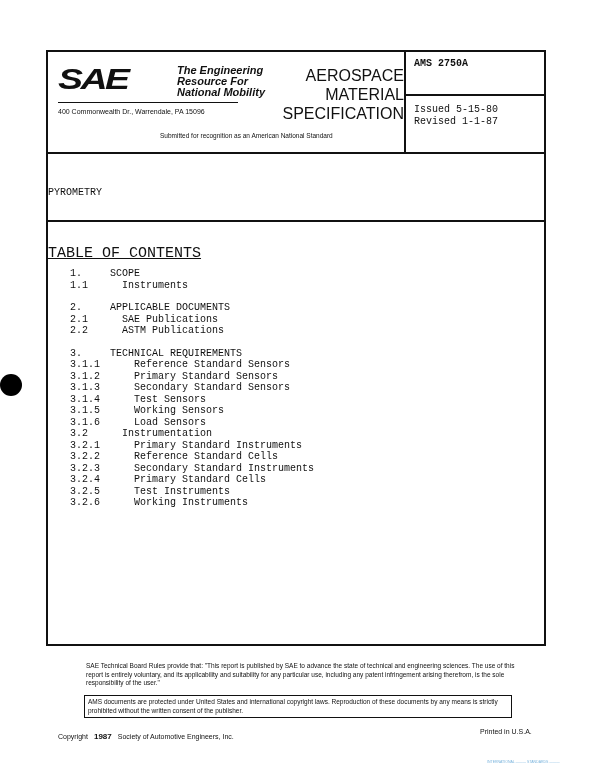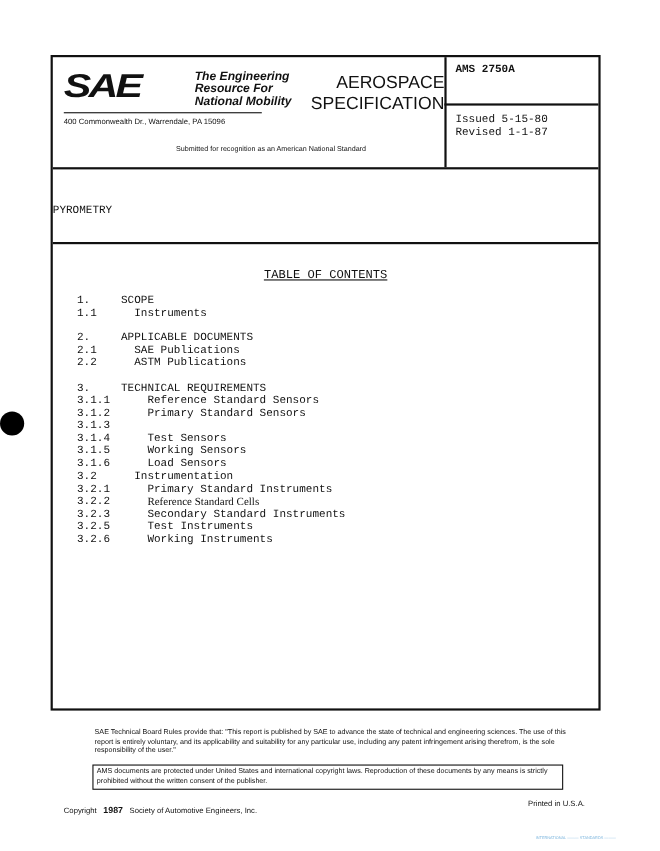--- a/index.html
+++ b/index.html
@@ -9,21 +9,21 @@
   .vline { position: absolute; width: 0; border-left: 2px solid #111; }
   .logo-sae { position: absolute; left: 10px; top: 12px; font-family: "Liberation Sans", sans-serif; font-weight: 900; font-style: italic; font-size: 30px; letter-spacing: -2px; transform: scaleX(1.25); transform-origin: left; line-height: 30px; }
   .logo-tag { position: absolute; left: 84px; top: 13px; font-weight: bold; font-style: italic; font-size: 11px; line-height: 11px; margin-left: 45px; }
   .logo-rule { position: absolute; left: 10px; top: 50px; width: 180px; border-top: 1px solid #111; }
   .address { position: absolute; left: 10px; top: 56px; font-size: 7px; }
   .ams-title { position: absolute; left: 206px; top: 14px; width: 150px; text-align: right; font-size: 16px; line-height: 19px; }
   .submitted { position: absolute; left: 112px; top: 80px; font-size: 6.5px; }
   .docnum { position: absolute; left: 366px; top: 6px; font-family: "Liberation Mono", monospace; font-weight: bold; font-size: 10px; }
   .issued { position: absolute; left: 366px; top: 52px; font-family: "Liberation Mono", monospace; font-size: 10px; line-height: 12px; }
   .pyro { position: absolute; left: 0; right: 0; top: 135px; text-align: left; font-family: "Liberation Mono", monospace; font-size: 10px; }
-  .toc-title { position: absolute; left: 0; right: 0; top: 193px; text-align: center; font-family: "Liberation Mono", monospace; font-size: 11px; text-decoration: underline; }
+  .toc-title { position: absolute; left: 0; right: 0; top: 193px; font-family: "Liberation Mono", monospace; font-size: 15px; text-decoration: underline; }
   .toc { position: absolute; left: 22px; top: 216px; font-family: "Liberation Mono", monospace; font-size: 10px; line-height: 11.5px; }
   .toc-row { display: flex; white-space: pre; }
   .toc-num { width: 40px; }
   .gap { height: 11px; }
   .dot { position: absolute; left: 0; top: 374px; width: 22px; height: 22px; border-radius: 50%; background: #000; }
   .rules-text { position: absolute; left: 86px; top: 662px; width: 430px; font-size: 6.5px; line-height: 8.5px; }
   .copy-box { position: absolute; left: 84px; top: 695px; width: 428px; border: 1px solid #111; padding: 2px 3px; font-size: 6.5px; line-height: 8.5px; box-sizing: border-box; }
   .copyright { position: absolute; left: 58px; top: 732px; font-size: 7px; }
   .copyright b { font-size: 8px; margin: 0 6px; }
   .printed { position: absolute; left: 480px; top: 728px; font-size: 7px; }
@@ -44,20 +44,21 @@
   <div class="logo-sae">SAE</div>
   <div class="logo-tag">
     <div>The Engineering</div>
     <div>Resource For</div>
     <div>National Mobility</div>
   </div>
   <div class="logo-rule"></div>
   <div class="address">400 Commonwealth Dr., Warrendale, PA 15096</div>
   <div class="ams-title">
     <div>AEROSPACE</div>
+    <div>MATERIAL</div>
     <div>SPECIFICATION</div>
   </div>
   <div class="submitted">Submitted for recognition as an American National Standard</div>
   <div class="docnum">AMS 2750A</div>
   <div class="issued">
     <div>Issued  5-15-80</div>
     <div>Revised 1-1-87</div>
   </div>
 
   <div class="pyro">PYROMETRY</div>
@@ -67,28 +68,29 @@
       <div class="toc-row"><span class="toc-num">1.</span><span style="padding-left: 0px;">SCOPE</span></div>
       <div class="toc-row"><span class="toc-num">1.1</span><span style="padding-left: 12px;">Instruments</span></div>
       <div class="gap"></div>
       <div class="toc-row"><span class="toc-num">2.</span><span style="padding-left: 0px;">APPLICABLE DOCUMENTS</span></div>
       <div class="toc-row"><span class="toc-num">2.1</span><span style="padding-left: 12px;">SAE Publications</span></div>
       <div class="toc-row"><span class="toc-num">2.2</span><span style="padding-left: 12px;">ASTM Publications</span></div>
       <div class="gap"></div>
       <div class="toc-row"><span class="toc-num">3.</span><span style="padding-left: 0px;">TECHNICAL REQUIREMENTS</span></div>
       <div class="toc-row"><span class="toc-num">3.1.1</span><span style="padding-left: 24px;">Reference Standard Sensors</span></div>
       <div class="toc-row"><span class="toc-num">3.1.2</span><span style="padding-left: 24px;">Primary Standard Sensors</span></div>
-      <div class="toc-row"><span class="toc-num">3.1.3</span></div>
+      <div class="toc-row"><span class="toc-num">3.1.3</span><span style="padding-left: 24px;">Secondary Standard Sensors</span></div>
       <div class="toc-row"><span class="toc-num">3.1.4</span><span style="padding-left: 24px;">Test Sensors</span></div>
       <div class="toc-row"><span class="toc-num">3.1.5</span><span style="padding-left: 24px;">Working Sensors</span></div>
       <div class="toc-row"><span class="toc-num">3.1.6</span><span style="padding-left: 24px;">Load Sensors</span></div>
       <div class="toc-row"><span class="toc-num">3.2</span><span style="padding-left: 12px;">Instrumentation</span></div>
       <div class="toc-row"><span class="toc-num">3.2.1</span><span style="padding-left: 24px;">Primary Standard Instruments</span></div>
-      <div class="toc-row"><span class="toc-num">3.2.2</span><span style="padding-left: 24px; font-family: Liberation Serif, serif;">Reference Standard Cells</span></div>
+      <div class="toc-row"><span class="toc-num">3.2.2</span><span style="padding-left: 24px;">Reference Standard Cells</span></div>
       <div class="toc-row"><span class="toc-num">3.2.3</span><span style="padding-left: 24px;">Secondary Standard Instruments</span></div>
+      <div class="toc-row"><span class="toc-num">3.2.4</span><span style="padding-left: 24px;">Primary Standard Cells</span></div>
       <div class="toc-row"><span class="toc-num">3.2.5</span><span style="padding-left: 24px;">Test Instruments</span></div>
       <div class="toc-row"><span class="toc-num">3.2.6</span><span style="padding-left: 24px;">Working Instruments</span></div>
     </div>
 </div>
 
 <div class="dot"></div>
 
 <div class="rules-text">SAE Technical Board Rules provide that: "This report is published by SAE to advance the state of technical and engineering sciences. The use of this report is entirely voluntary, and its applicability and suitability for any particular use, including any patent infringement arising therefrom, is the sole responsibility of the user."</div>
 <div class="copy-box">AMS documents are protected under United States and international copyright laws. Reproduction of these documents by any means is strictly prohibited without the written consent of the publisher.</div>
 <div class="copyright">

